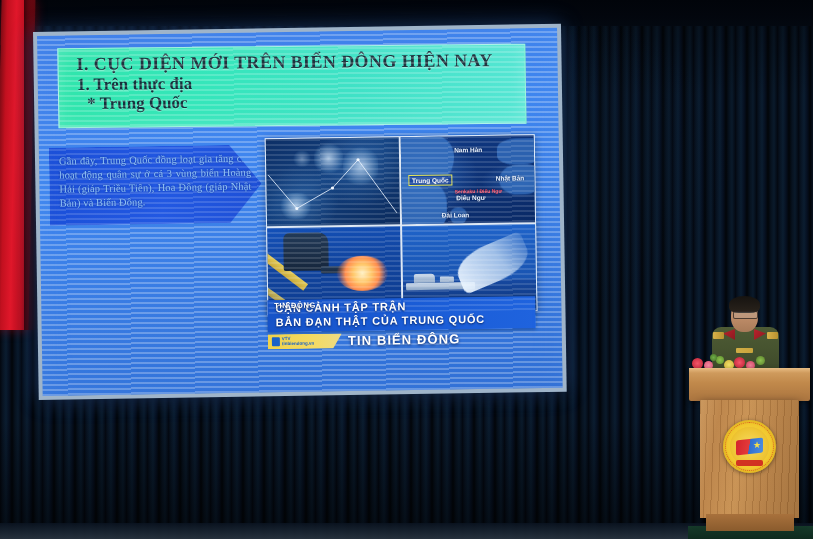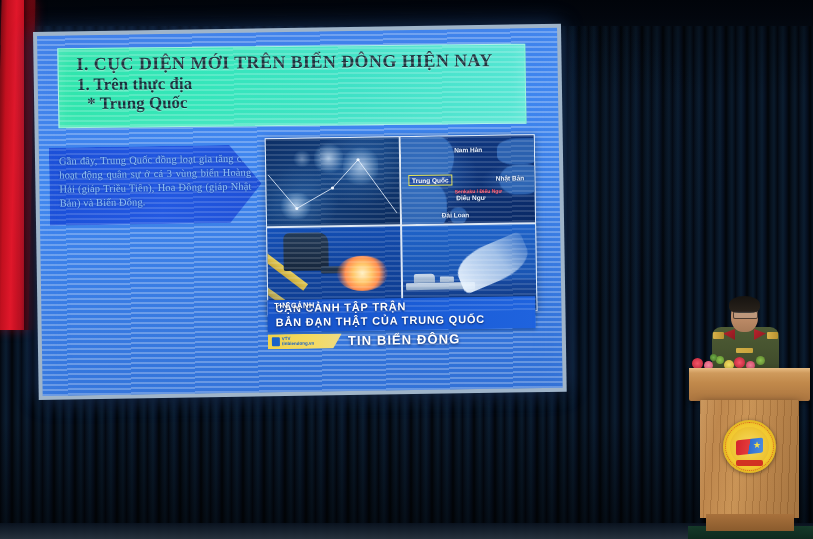--- a/index.html
+++ b/index.html
@@ -580,21 +580,21 @@
           <div class="map-label" style="left:30%;top:87%;">Đài Loan</div>
           <div class="scan"></div>
         </div>
 
         <div class="cell c-gun">
           <div class="gun-deck" style="left:-6%;top:22%;width:46%;height:9%;transform:rotate(38deg);transform-origin:left top;"></div>
           <div class="gun-deck" style="left:-10%;top:58%;width:52%;height:7%;transform:rotate(36deg);transform-origin:left top;opacity:.85;"></div>
           <div class="gun-body" style="left:12%;top:6%;width:34%;height:44%;border-radius:6px 10px 2px 2px;"></div>
           <div class="gun-body" style="left:40%;top:46%;width:22%;height:8%;border-radius:2px;"></div>
           <div class="muzzle-flash" style="left:52%;top:34%;width:38%;height:40%;"></div>
-          <div class="tin-nong">TIN CẢNH</div>
+          <div class="tin-nong">TIN ĐÔNG</div>
           <div class="scan"></div>
         </div>
 
         <div class="cell c-ship">
           <div class="sea"></div>
           <div class="ship-hull" style="left:2%;top:66%;width:52%;height:9%;"></div>
           <div class="ship-hull" style="left:8%;top:56%;width:16%;height:11%;border-radius:2px 4px 0 0;"></div>
           <div class="ship-hull" style="left:28%;top:59%;width:10%;height:8%;"></div>
           <div class="plume" style="left:40%;top:22%;width:56%;height:44%;"></div>
           <div class="scan"></div>

